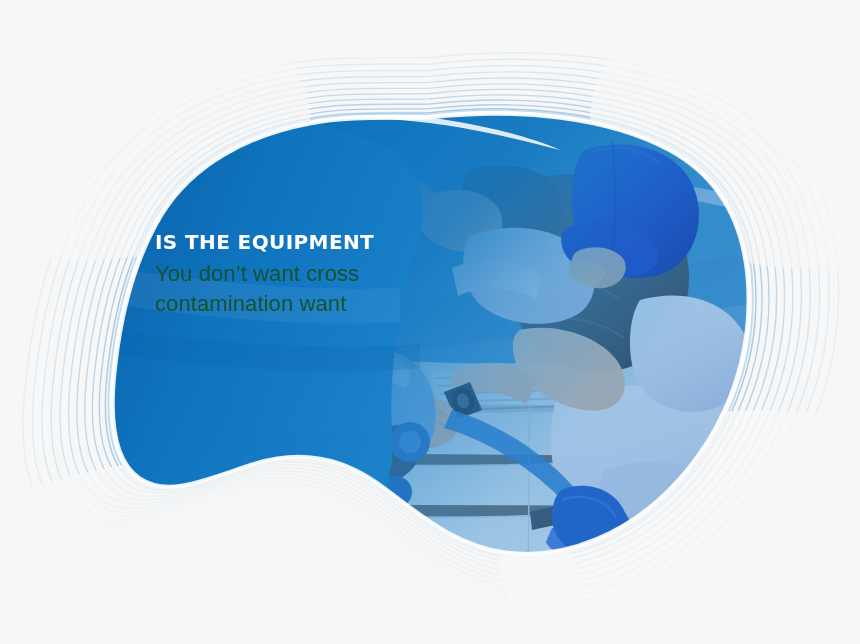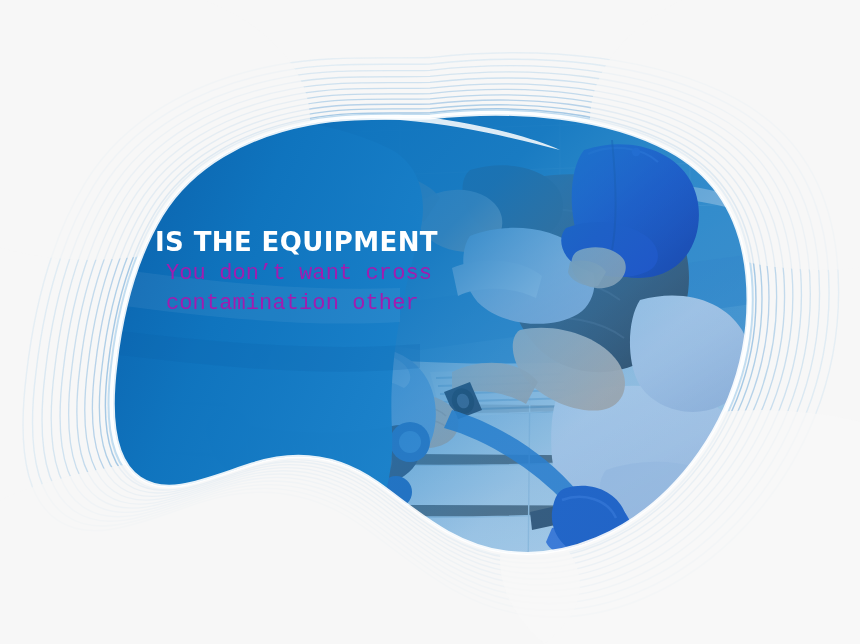--- a/index.html
+++ b/index.html
@@ -15,35 +15,35 @@
     position:absolute;
     left:155px;top:228px;
     width:300px;
     z-index:20;
     pointer-events:none;
   }
   #headline .hl{
     margin:0;
     font-family:"DejaVu Sans","Liberation Sans",sans-serif;
     font-weight:bold;
-    font-size:26px;
+    font-size:20px;
     line-height:29px;
     letter-spacing:0.4px;
     color:#ffffff;
     text-transform:uppercase;
     white-space:nowrap;
   }
   #headline .sub{
-    margin:4px 0 0 11px;
-    font-family:Liberation Mono, monospace;
+    margin:4px 0 0 0;
+    font-family:Liberation Sans, sans-serif;
     font-weight:400;
     font-size:22px;
     line-height:25.5px;
     letter-spacing:0.1px;
-    color:#a21caf;
+    color:#14532d;
     white-space:nowrap;
   }
 </style>
 </head>
 <body>
 
 <div id="stage">
 
   <svg id="art" viewBox="0 0 860 644" xmlns="http://www.w3.org/2000/svg">
     <defs>
@@ -372,16 +372,16 @@
       <path d="M120 140 C200 120, 300 112, 400 120 C470 126, 520 140, 560 150
                C520 132, 452 118, 382 112 C288 104, 190 112, 116 132 Z" fill="#ffffff" opacity="0.85"></path>
     </g>
 
     <use href="#blobPath" fill="none" stroke="#ffffff" stroke-width="3" opacity="0.9"></use>
   </svg>
 
   <div id="headline">
     <p class="hl">IS THE EQUIPMENT</p>
     <p class="sub">You don’t want cross</p>
-    <p class="sub">contamination other</p>
+    <p class="sub">contamination want</p>
   </div>
 
 </div>
 
 </body></html>

